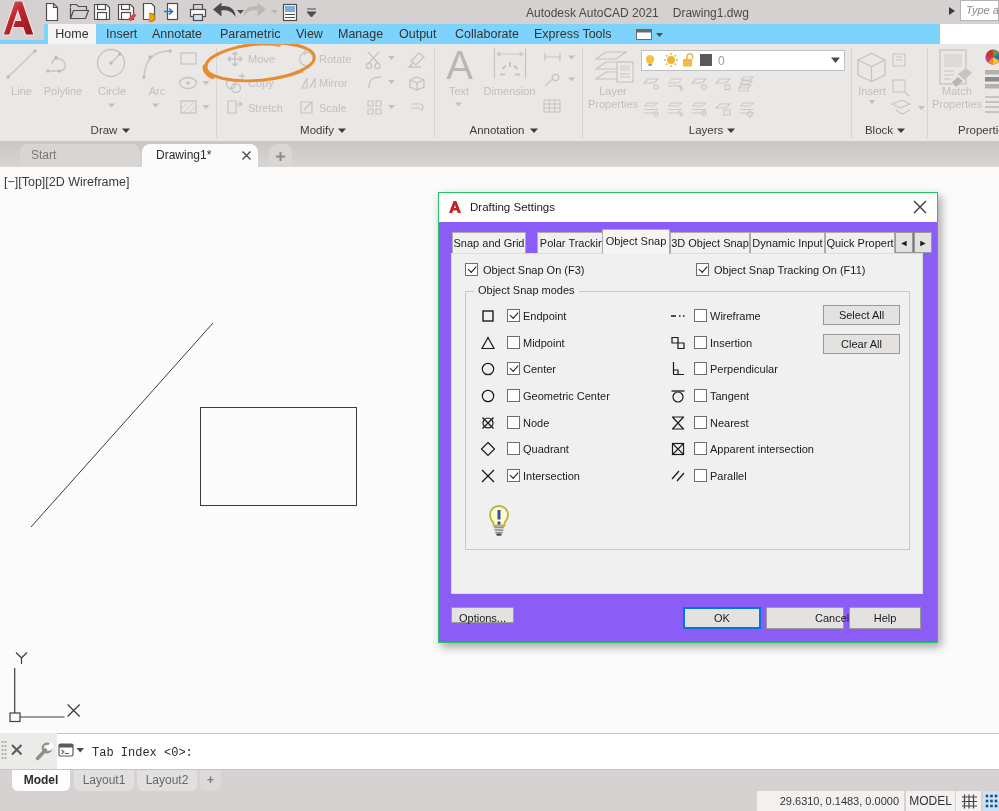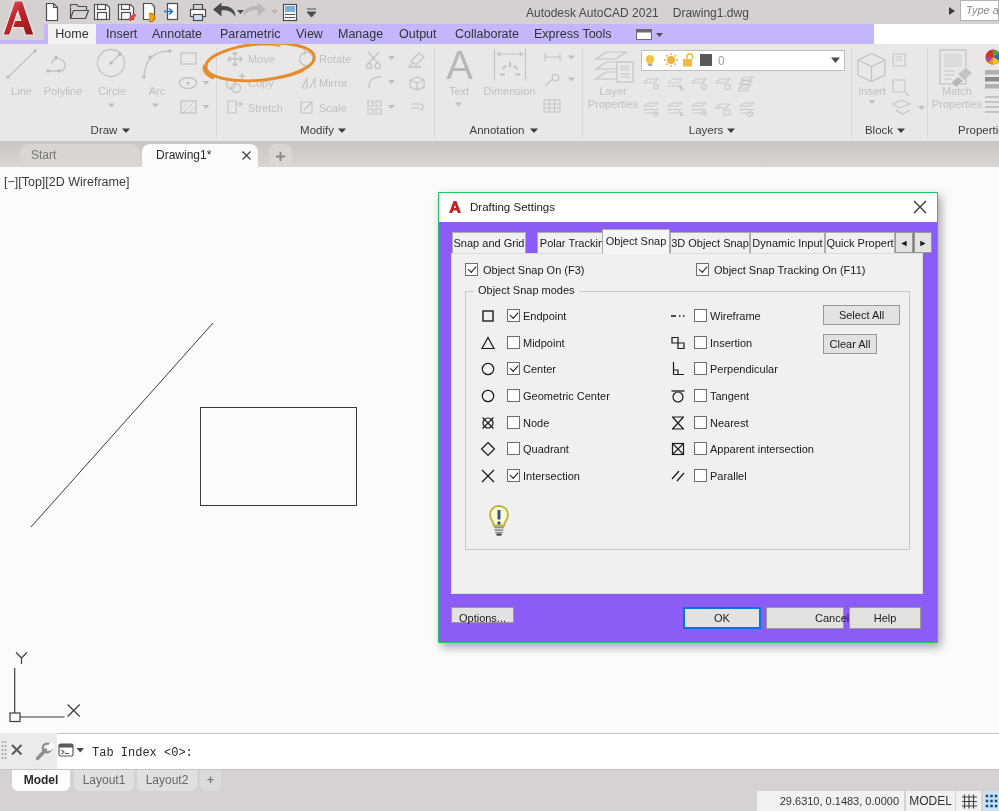--- a/index.html
+++ b/index.html
@@ -9,21 +9,21 @@
 
 
 #titlebar { left:0; top:0; width:999px; height:24px; background:#d4d1d0; }
 #logo { left:0; top:0; width:44px; height:40px; background:#d4d1d0; z-index:5; }
 #titletext { left:526px; top:6px; font-size:12px; color:#4a4a48; }
 #searchwrap { left:960px; top:0px; width:39px; height:21px; background:#fff; border:1px solid #b5b2b1; }
 #searchtext { left:966px; top:4px; font-size:11px; font-style:italic; color:#8a8a8a; }
 #searcharrow { left:949px; top:7px; width:0; height:0; border-left:6px solid #3a3a3a; border-top:4px solid transparent; border-bottom:4px solid transparent; }
 
 
-#ribbontabs { left:0; top:24px; width:874px; height:20px; background:#c4b5fd; font-size:12.5px; color:#333; }
+#ribbontabs { left:0; top:24px; width:940px; height:20px; background:#7dd3fc; font-size:12.5px; color:#333; }
 .rtab { position:absolute; top:0; height:20px; line-height:20px; }
 #tab-home { left:48px; width:48px; background:#f4f3f2; text-align:center; }
 
 
 #ribbon { left:0; top:44px; width:999px; height:98px; background:#eae8e7; }
 
 
 #filetabs { left:0; top:142px; width:999px; height:25px; background:linear-gradient(#c9c6c4,#d8d5d3); }
 .ftab { position:absolute; top:2px; height:23px; border-radius:8px 8px 0 0; font-size:12px; }
 
@@ -493,21 +493,21 @@
   <div class="cb" style="left:255px;top:249px;"></div>
   <div class="dlbl" style="left:271px;top:250px;">Apparent intersection</div>
 
   <svg class="abs" style="left:231px;top:275px;" width="16" height="16">
       <path d="M2,11 L9,3 M7,13 L14,5" stroke="#1a1a1a" stroke-width="1.2"></path>
     </svg>
   <div class="cb" style="left:255px;top:276px;"></div>
   <div class="dlbl" style="left:271px;top:277px;">Parallel</div>
 
   <div class="win-btn" style="left:384px;top:112px;width:77px;height:20px;line-height:19px;">Select All</div>
-  <div class="win-btn" style="left:384px;top:141px;width:54px;height:20px;line-height:19px;">Clear All</div>
+  <div class="win-btn" style="left:384px;top:141px;width:77px;height:20px;line-height:19px;">Clear All</div>
 
   <svg class="abs" style="left:50px;top:312px;" width="20" height="32" viewBox="0 0 20 32">
     <path d="M10,1 c5.5,0 9,4 9,9 c0,4 -2.5,6.5 -3.5,8 l0,2.5 l-11,0 l0,-2.5 c-1,-1.5 -3.5,-4 -3.5,-8 c0,-5 3.5,-9 9,-9" fill="#fdfbd0" stroke="#b8b43e" stroke-width="1.8"></path>
     <path d="M10,5 L10,14.5" stroke="#35528f" stroke-width="3"></path>
     <circle cx="10" cy="18" r="1.7" fill="#35528f"></circle>
     <rect x="5.2" y="21.5" width="9.6" height="1.8" fill="#8f8f8f"></rect>
     <rect x="5.6" y="24.2" width="8.8" height="1.8" fill="#9a9a9a"></rect>
     <rect x="6.2" y="26.8" width="7.6" height="1.6" fill="#8f8f8f"></rect>
     <rect x="7.5" y="28.6" width="5" height="2" fill="#3a3a3a"></rect>
   </svg>

